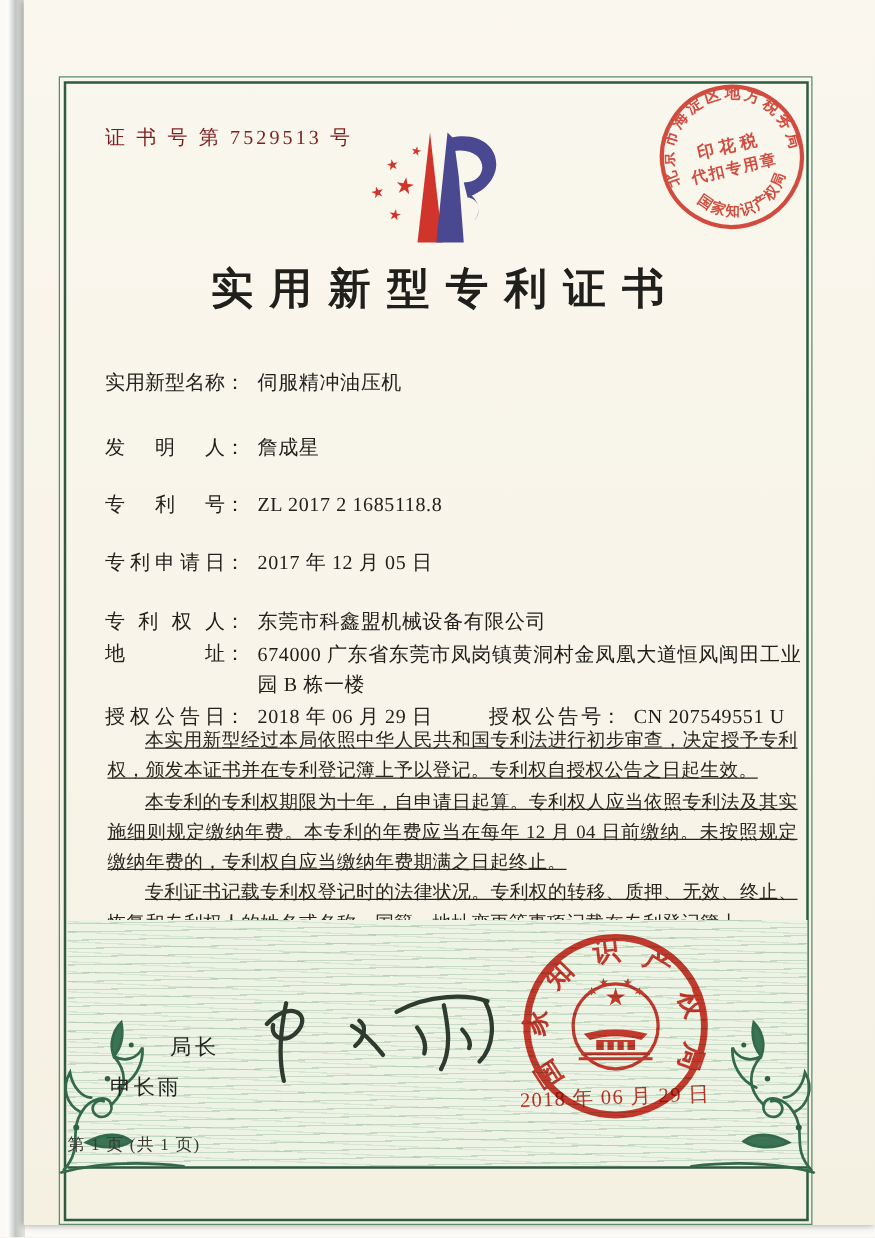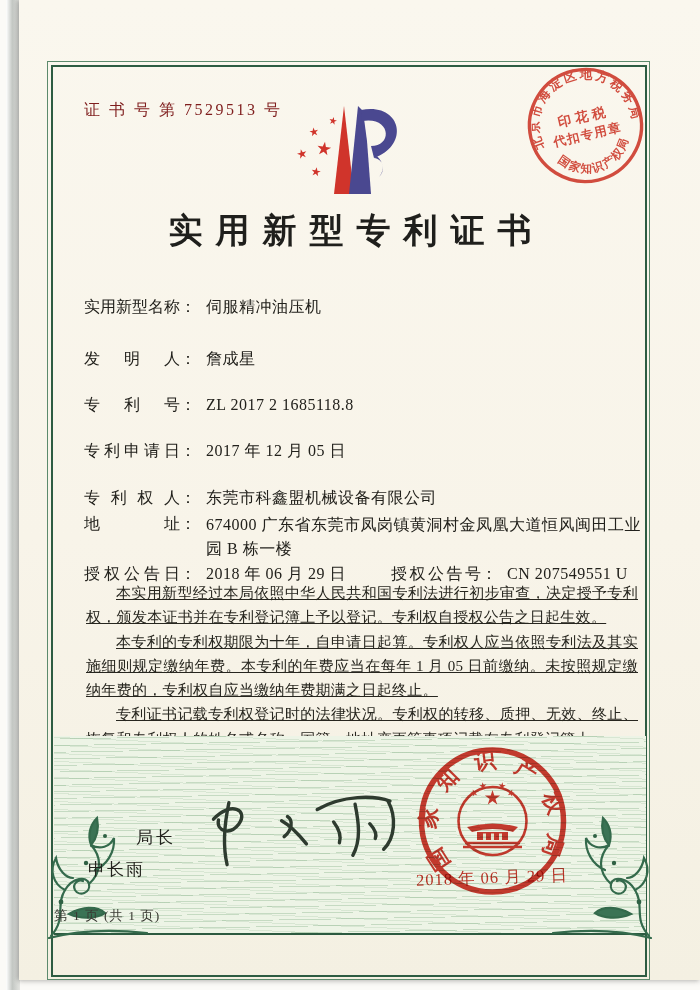--- a/index.html
+++ b/index.html
@@ -114,21 +114,21 @@
       <span class="fvalue">2018 年 06 月 29 日</span>
       <span class="grant2">
         <span class="flabel">授权公告号</span><span class="fcolon">：</span>
         <span class="fvalue">CN 207549551 U</span>
       </span>
     </div>
   </div>
 
   <div class="paras">
     <p>本实用新型经过本局依照中华人民共和国专利法进行初步审查，决定授予专利权，颁发本证书并在专利登记簿上予以登记。专利权自授权公告之日起生效。</p>
-    <p>本专利的专利权期限为十年，自申请日起算。专利权人应当依照专利法及其实施细则规定缴纳年费。本专利的年费应当在每年 1 月 05 日前缴纳。未按照规定缴纳年费的，专利权自应当缴纳年费期满之日起终止。</p>
+    <p>本专利的专利权期限为十年，自申请日起算。专利权人应当依照专利法及其实施细则规定缴纳年费。本专利的年费应当在每年 12 月 04 日前缴纳。未按照规定缴纳年费的，专利权自应当缴纳年费期满之日起终止。</p>
     <p>专利证书记载专利权登记时的法律状况。专利权的转移、质押、无效、终止、恢复和专利权人的姓名或名称、国籍、地址变更等事项记载在专利登记簿上。</p>
   </div>
 
   <div class="panel">
     <svg class="flourish fl-left" viewBox="0 0 112 132">
       <g stroke="#346a4c" stroke-width="2.2" fill="none" stroke-linecap="round">
         <path d="M10,124 C40,116 72,115 108,119"></path>
         <path d="M12,122 C28,104 16,92 26,76 C33,64 48,61 50,70 C52,79 40,83 36,76 C33,70 39,65 44,67"></path>
         <path d="M50,70 C64,57 62,42 52,31 C61,36 71,33 75,24 C76,38 68,51 56,56"></path>
         <path d="M26,76 C14,70 10,56 17,44 C19,56 27,64 34,64"></path>

